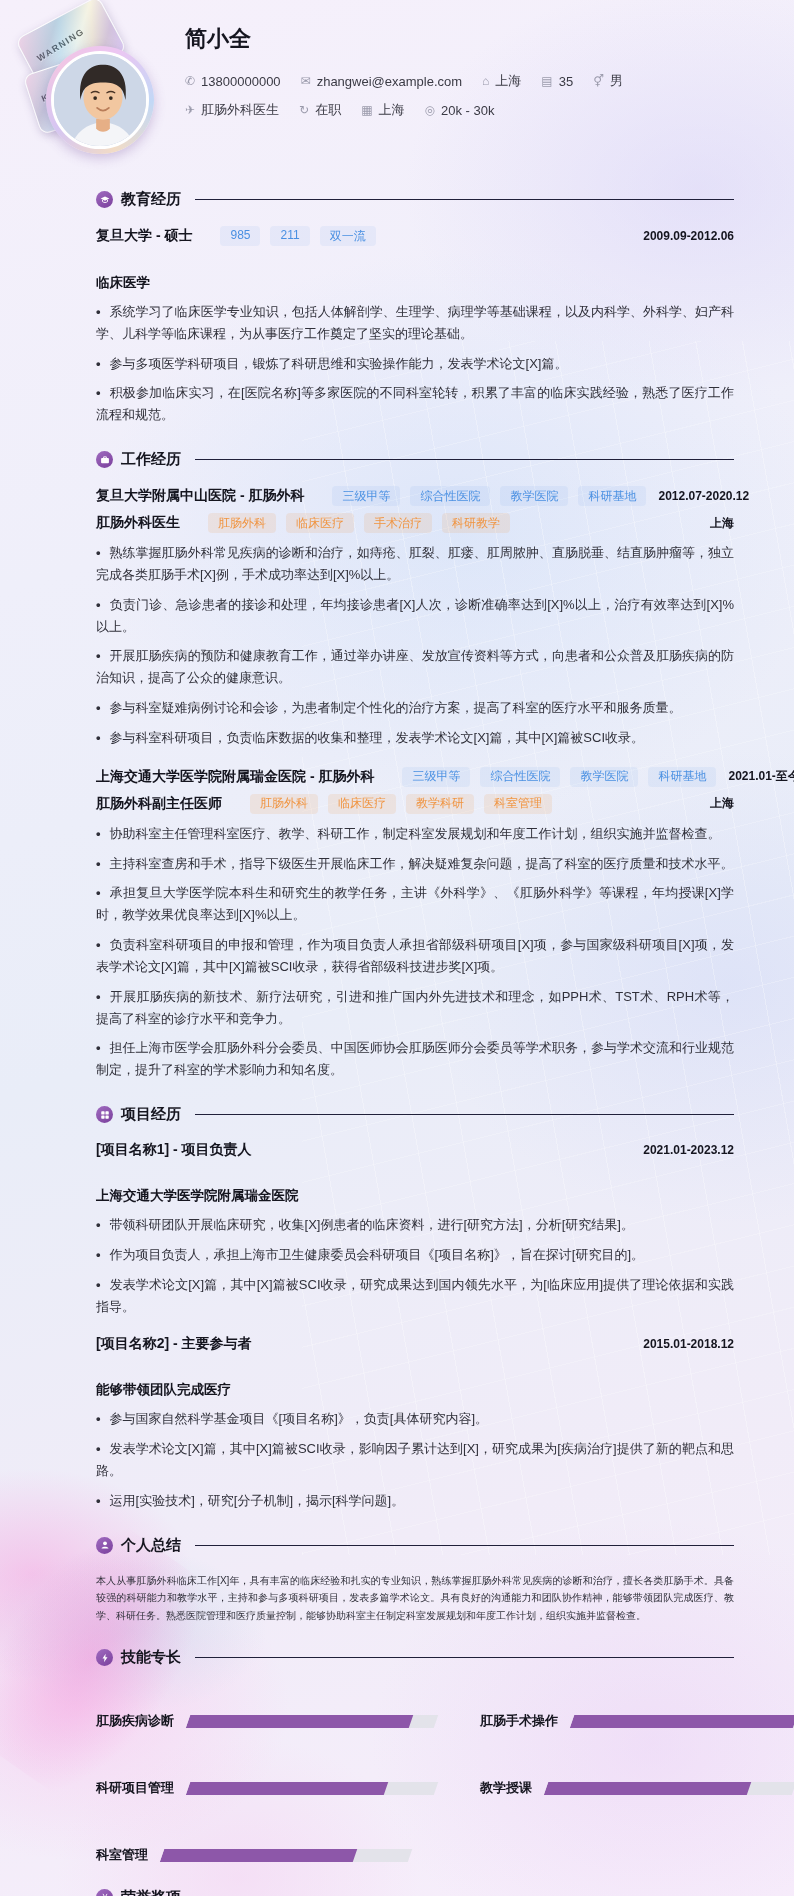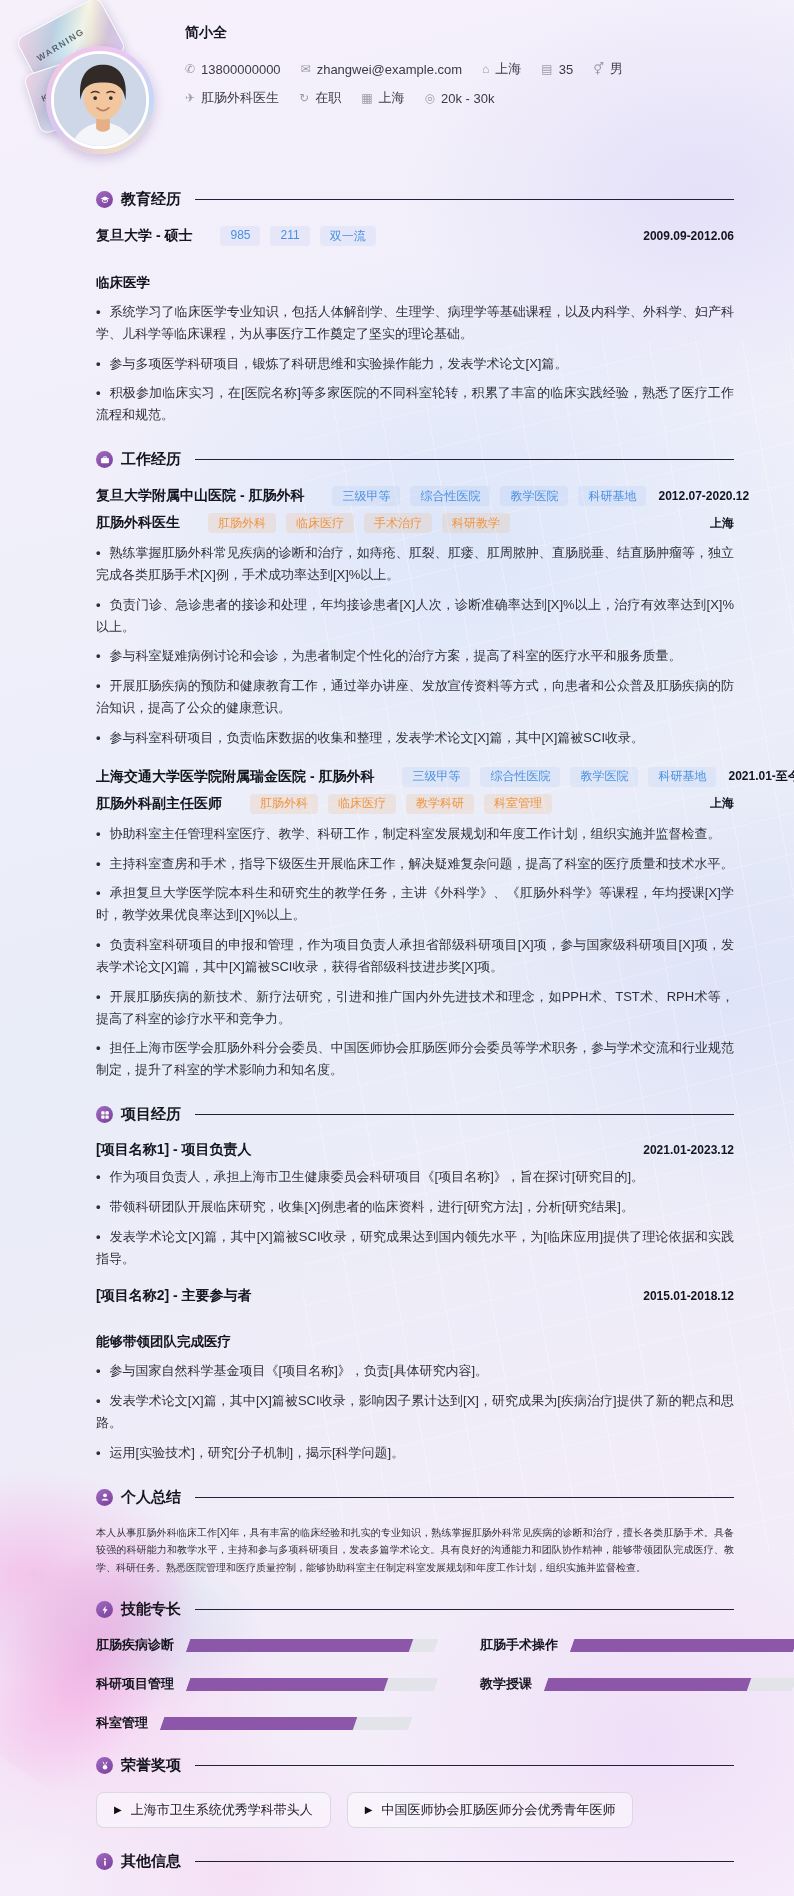--- a/index.html
+++ b/index.html
@@ -36,21 +36,21 @@
     background:linear-gradient(115deg, rgba(255,140,200,.25), rgba(140,230,255,.25) 40%, rgba(255,235,150,.25) 70%, rgba(190,140,255,.3)); }
   .badge-1 { left:2px; top:4px; transform:rotate(-28deg); }
   .badge-2 { left:8px; top:50px; transform:rotate(-18deg); }
   .badge-text { position:absolute; left:10px; top:20px; font-size:9px; font-weight:bold; letter-spacing:1.5px;
     color:#3c3c46; transform:rotate(-4deg); text-shadow:0 1px 0 rgba(255,255,255,.7); }
   .photo-ring { position:absolute; left:24px; top:36px; width:108px; height:108px; border-radius:50%; padding:5px;
     background:conic-gradient(from 20deg,#ecc6f2,#c2d8f6,#f2dcc6,#d6c6f2,#f0c6e4,#ecc6f2);
     box-shadow:0 4px 12px rgba(120,80,160,.30); }
   .photo-inner { width:98px; height:98px; border-radius:50%; border:3px solid #fff; overflow:hidden; background:#ccd6e6; }
   .head-text { padding:16px 0 0 185px; }
-  .res-name { font-size:14px; font-weight:bold; color:#15151f; margin:8px 0 18px; }
+  .res-name { font-size:22px; font-weight:bold; color:#15151f; margin:8px 0 18px; }
   .contact-row { display:flex; align-items:center; gap:20px; font-size:13px; color:#3a3a44; margin-bottom:11px; }
   .contact-item { display:flex; align-items:center; gap:6px; white-space:nowrap; }
   .c-icon { color:#9a9aab; font-size:12px; line-height:1; }
 
   
   main { position:relative; z-index:2; padding:0 60px 0 96px; }
   .section { margin-top:24px; }
   .sec-head { display:flex; align-items:center; margin-bottom:17px; }
   .sec-ic { width:17px; height:17px; border-radius:50%; flex:0 0 17px;
     background:linear-gradient(145deg,#a06cc0,#7a3f9c); display:flex; align-items:center; justify-content:center; margin-right:8px; }
@@ -69,21 +69,21 @@
   .major { font-size:13.5px; font-weight:bold; color:#15151f; margin-bottom:9px;margin-top:28px; }
 
   .bullets { margin-bottom:10px; }
   .bullet { font-size:13px; line-height:1.68; color:#30303a; margin-bottom:8px; text-align:justify; }
   .bullet .dot { font-weight:bold; margin-right:9px; }
   .job-gap { height:8px; }
 
   .summary-text { font-size:10px; line-height:1.75; color:#30303a; text-align:justify; }
 
   .skills-grid { display:grid; grid-template-columns:1fr 1fr; column-gap:44px; row-gap:21px; }
-  .skill-row { display:flex; align-items:center; }
+  .skill-row { display:flex; align-items:center;margin-top:28px; }
   .skill-label { font-size:13px; font-weight:bold; color:#15151f; white-space:nowrap; margin-right:14px; }
   .skill-track { width:248px; height:13px; background:#e3e3ea; transform:skewX(-19deg); overflow:hidden; }
   .skill-fill { height:100%; background:#8d57a9; }
 
   .honor-list { display:flex; gap:16px; }
   .honor-pill { display:inline-flex; align-items:center; gap:9px; padding:8px 17px;
     border:1px solid #d9d9e2; border-radius:8px; background:rgba(255,255,255,.45);
     font-size:13px; color:#1c1c26; cursor:pointer; }
   .play-ic { font-size:10px; color:#111; line-height:1; }
 </style>
@@ -223,22 +223,22 @@
             <span class="tag tag-orange">肛肠外科</span>
             <span class="tag tag-orange">临床医疗</span>
             <span class="tag tag-orange">手术治疗</span>
             <span class="tag tag-orange">科研教学</span>
           </span>
           <span class="entry-right">上海</span>
         </div>
         <div class="bullets">
           <div class="bullet"><span class="dot">•</span><span>熟练掌握肛肠外科常见疾病的诊断和治疗，如痔疮、肛裂、肛瘘、肛周脓肿、直肠脱垂、结直肠肿瘤等，独立完成各类肛肠手术[X]例，手术成功率达到[X]%以上。</span></div>
           <div class="bullet"><span class="dot">•</span><span>负责门诊、急诊患者的接诊和处理，年均接诊患者[X]人次，诊断准确率达到[X]%以上，治疗有效率达到[X]%以上。</span></div>
+          <div class="bullet"><span class="dot">•</span><span>开展肛肠疾病的预防和健康教育工作，通过举办讲座、发放宣传资料等方式，向患者和公众普及肛肠疾病的防治知识，提高了公众的健康意识。</span></div>
           <div class="bullet"><span class="dot">•</span><span>参与科室疑难病例讨论和会诊，为患者制定个性化的治疗方案，提高了科室的医疗水平和服务质量。</span></div>
-          <div class="bullet"><span class="dot">•</span><span>开展肛肠疾病的预防和健康教育工作，通过举办讲座、发放宣传资料等方式，向患者和公众普及肛肠疾病的防治知识，提高了公众的健康意识。</span></div>
           <div class="bullet"><span class="dot">•</span><span>参与科室科研项目，负责临床数据的收集和整理，发表学术论文[X]篇，其中[X]篇被SCI收录。</span></div>
         </div>
       </div>
 
       <div class="job-gap"></div>
 
       <div>
         <div class="entry-row">
           <span class="entry-name">上海交通大学医学院附属瑞金医院 - 肛肠外科</span>
           <span class="tags">
@@ -282,23 +282,24 @@
         </span>
         <span class="sec-title">项目经历</span>
         <span class="sec-rule"></span>
       </div>
 
       <div>
         <div class="entry-row">
           <span class="entry-name">[项目名称1] - 项目负责人</span>
           <span class="entry-right">2021.01-2023.12</span>
         </div>
+        <div class="major">上海交通大学医学院附属瑞金医院</div>
         <div class="bullets">
+          <div class="bullet"><span class="dot">•</span><span>带领科研团队开展临床研究，收集[X]例患者的临床资料，进行[研究方法]，分析[研究结果]。</span></div>
           <div class="bullet"><span class="dot">•</span><span>作为项目负责人，承担上海市卫生健康委员会科研项目《[项目名称]》，旨在探讨[研究目的]。</span></div>
-          <div class="bullet"><span class="dot">•</span><span>带领科研团队开展临床研究，收集[X]例患者的临床资料，进行[研究方法]，分析[研究结果]。</span></div>
           <div class="bullet"><span class="dot">•</span><span>发表学术论文[X]篇，其中[X]篇被SCI收录，研究成果达到国内领先水平，为[临床应用]提供了理论依据和实践指导。</span></div>
         </div>
       </div>
 
       <div class="job-gap"></div>
 
       <div>
         <div class="entry-row">
           <span class="entry-name">[项目名称2] - 主要参与者</span>
           <span class="entry-right">2015.01-2018.12</span>

